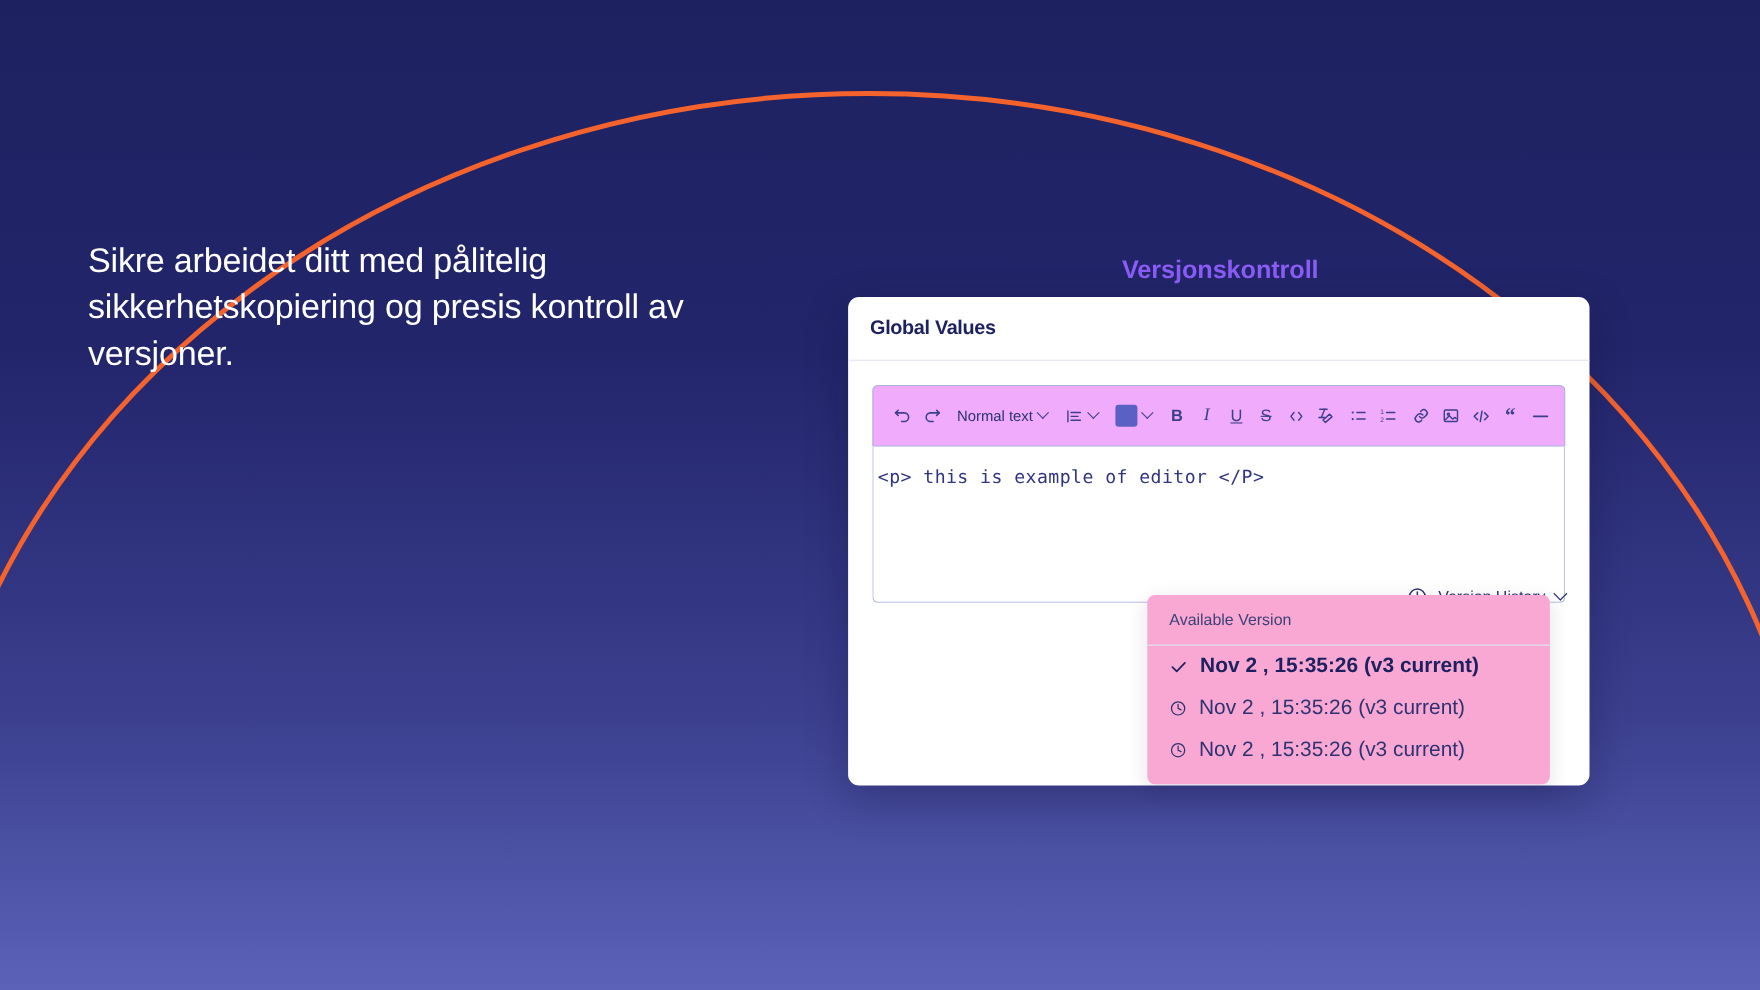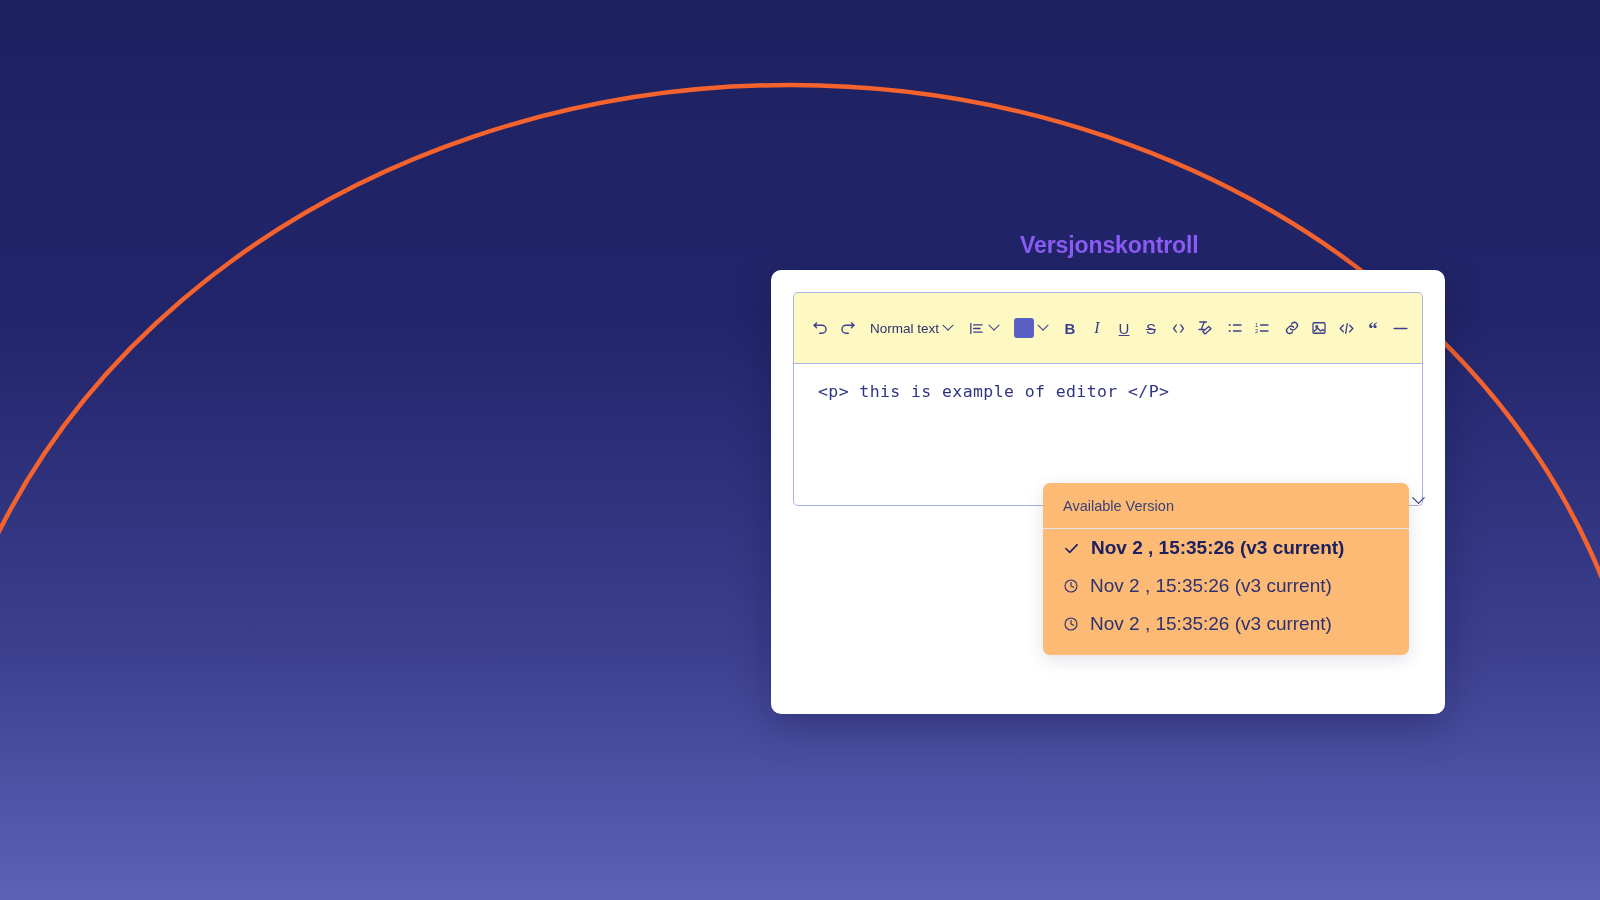--- a/index.html
+++ b/index.html
@@ -40,50 +40,50 @@
     padding:0 20px; border-bottom:1px solid #e3e6f4;
   }
   .card-title {
     font-size:18px; font-weight:700; color:#1e2160; letter-spacing:-0.3px;
   }
   .card-body { position:relative; padding:22px; }
 
   
   .toolbar {
     border:1px solid #aab2e0; border-radius:5px 5px 0 0;
-    height:72px; display:flex; align-items:center; gap:3px;
-    padding:0 14px; background:#fef9c3;
+    height:56px; display:flex; align-items:center; gap:3px;
+    padding:0 14px; background:#f0abfc;
   }
   .tb-btn {
     display:flex; align-items:center; justify-content:center;
     height:30px; min-width:24px; color:#3b3f8e;
     font-size:16px; line-height:1; cursor:pointer;
   }
   .tb-label {
     font-size:13.5px; color:#2d3270; display:flex;
     align-items:center; gap:5px; padding:0 5px; white-space:nowrap;
   }
   .chev { width:8px; height:8px; border-right:1.6px solid #3b3f8e;
           border-bottom:1.6px solid #3b3f8e; transform:rotate(45deg) translate(-2px,-2px); }
   .swatch { width:20px; height:20px; background:#5b61c4; border-radius:3px; }
   .tb-sp { width:9px; }
 
   .editor-area {
     border:1px solid #aab2e0; border-top:none; border-radius:0 0 5px 5px;
-    height:142px; padding:18px 24px; position:relative;
+    height:142px; padding:18px 4px; position:relative;
   }
   .code {
     font-family:"DejaVu Sans Mono","Liberation Mono",monospace;
     font-size:16.5px; color:#2f3480; letter-spacing:.4px; white-space:pre;
   }
 
   
   .dropdown {
     position:absolute; left:272px; top:213px; width:366px;
-    background:#fdba74; border-radius:7px;
+    background:#f9a8d4; border-radius:7px;
     box-shadow:0 5px 18px rgba(20,24,70,.12); overflow:hidden; z-index:5;
   }
   .dd-head {
     padding:15px 20px 14px; font-size:14.5px; color:#3d4276;
     border-bottom:1px solid #e4e6ee;
   }
   .dd-item {
     display:flex; align-items:center; gap:11px;
     padding:8px 20px; font-size:19px; color:#2d3270; cursor:pointer;
   }
@@ -100,26 +100,30 @@
                border-bottom:1.8px solid #2d3270; transform:rotate(45deg) translate(-2px,-2px); }
 </style>
 </head>
 <body>
 
 <svg class="arc-layer" viewBox="0 0 1600 900">
   <ellipse cx="790" cy="820" rx="860" ry="735" fill="none" stroke="#f4632e" stroke-width="4.5"></ellipse>
 </svg>
 
 <div class="hero">
+  <div class="hero-sub">Sikre arbeidet ditt med pålitelig sikkerhetskopiering og presis kontroll av versjoner.</div>
 </div>
 
 <div class="caption">Versjonskontroll</div>
 
 <div class="card">
 
+  <div class="card-head">
+    <div class="card-title">Global Values</div>
+  </div>
 
   <div class="card-body">
 
     <div class="toolbar">
 
       <div class="tb-btn">
         <svg width="19" height="19" viewBox="0 0 24 24" fill="none" stroke="#3b3f8e" stroke-width="1.8" stroke-linecap="round" stroke-linejoin="round">
           <path d="M4 8h10a5 5 0 0 1 0 10h-3"></path>
             <polyline points="7 5 4 8 7 11"></polyline>
         </svg>

